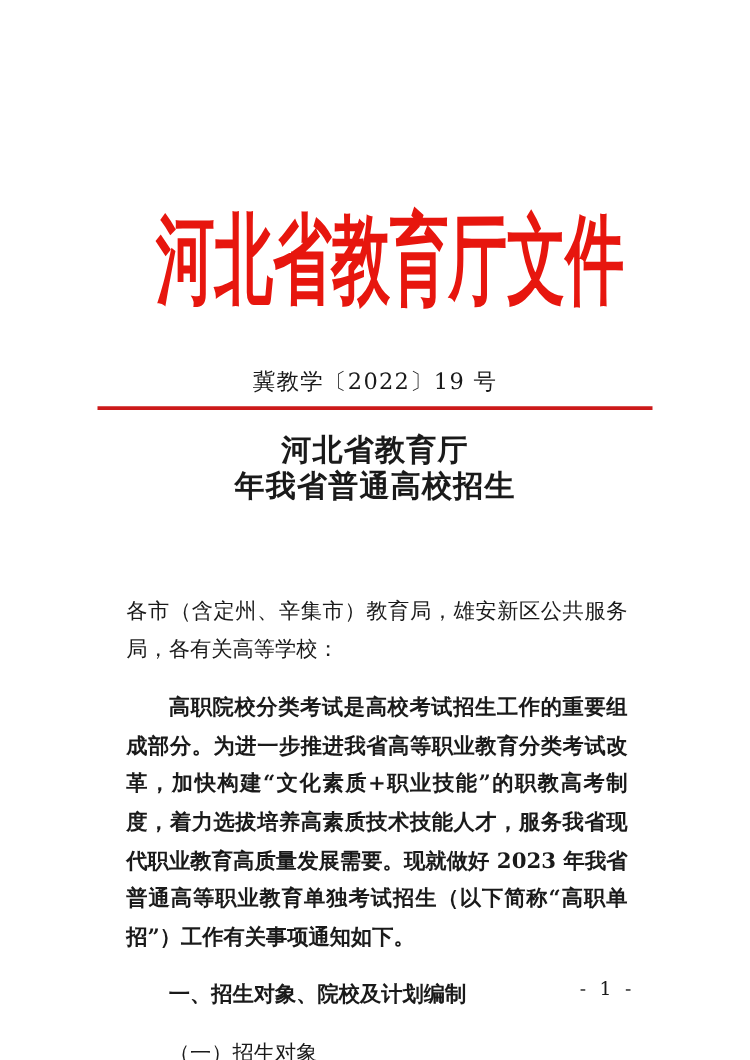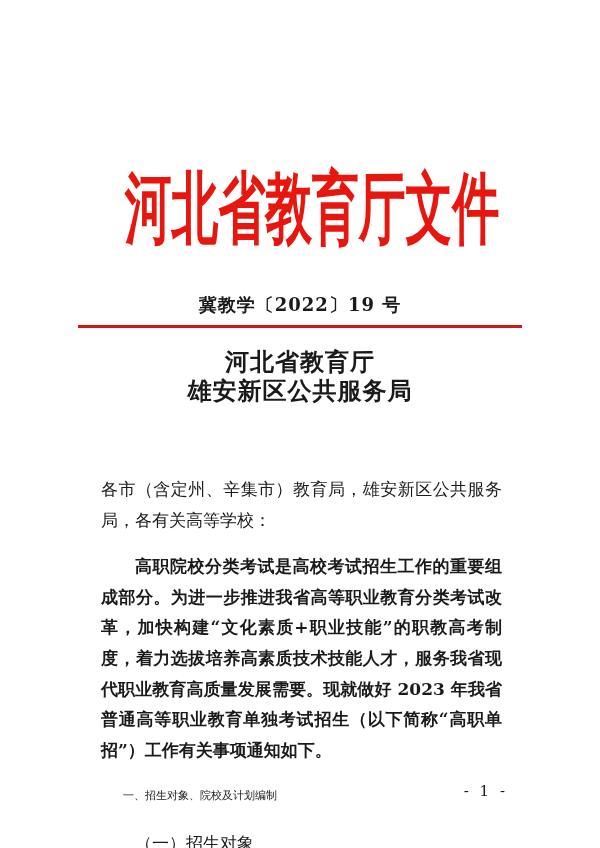--- a/index.html
+++ b/index.html
@@ -39,21 +39,21 @@
 
   
   .doc-number {
     position: absolute;
     top: 293px;
     left: 0;
     width: 100%;
     text-align: center;
     font-size: 18px;
     letter-spacing: 1px;
-    font-weight: 700;
+    font-weight: 400;
   }
 
   
   .red-rule {
     position: absolute;
     top: 325px;
     left: 78px;
     width: 444px;
     height: 3px;
   }
@@ -62,21 +62,21 @@
   .doc-title {
     position: absolute;
     top: 348px;
     left: 0;
     width: 100%;
     text-align: center;
     font-size: 24px;
     font-weight: bold;
     line-height: 29px;
     letter-spacing: 1px;
-    font-family: Liberation Serif, serif;
+    font-family: Liberation Mono, monospace;
   }
 
   
   .body-text {
     position: absolute;
     top: 458px;
     left: 85px;
     width: 433px;
     font-size: 17px;
     line-height: 30.6px;
@@ -84,23 +84,23 @@
   }
   .body-text p {
     margin: 16px;
     padding: 0;
   }
   .indent {
     text-indent: 2em;
     font-weight: bold;
   }
   .section-heading {
-    font-weight: normal;
+    font-weight: bold;
     font-family: "DejaVu Sans", "Liberation Sans", sans-serif;
-    font-size: 11px;
+    font-size: 17px;
   }
   .kaiti {
     font-weight: 500;
   }
 
   
   .page-number {
     position: absolute;
     top: 782px;
     right: 92px;
@@ -117,21 +117,21 @@
   <div class="banner">
     <span class="banner-inner" style="color: rgb(231, 22, 14);">河北省教育厅文件</span>
   </div>
 
   <div class="doc-number">冀教学〔2022〕19 号</div>
 
   <div class="red-rule" style="background: rgb(204, 26, 26);"></div>
 
   <div class="doc-title">
     <div>河北省教育厅</div>
-    <div>雄安新区公共服务局</div>
+    <div>年我省普通高校招生</div>
   </div>
 
   <div class="body-text">
     <p>各市（含定州、辛集市）教育局，雄安新区公共服务局，各有关高等学校：</p>
     <p class="indent">高职院校分类考试是高校考试招生工作的重要组成部分。为进一步推进我省高等职业教育分类考试改革，加快构建“文化素质+职业技能”的职教高考制度，着力选拔培养高素质技术技能人才，服务我省现代职业教育高质量发展需要。现就做好 2023 年我省普通高等职业教育单独考试招生（以下简称“高职单招”）工作有关事项通知如下。</p>
     <p class="indent section-heading">一、招生对象、院校及计划编制</p>
     <p class="indent kaiti">（一）招生对象</p>
     <p class="indent">2023 年高职单招对象为已通过 2023 年我省普通高校招生</p>
   </div>
 

